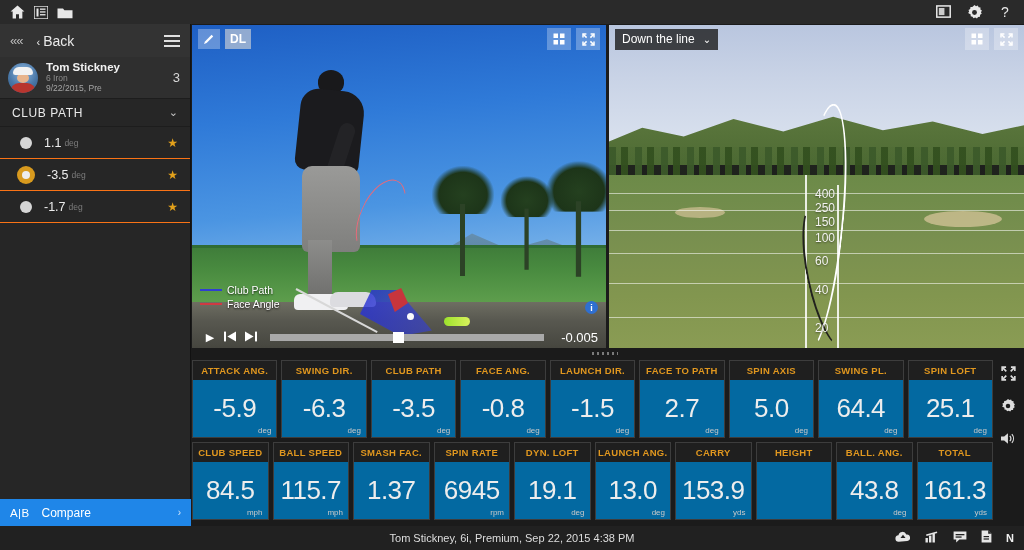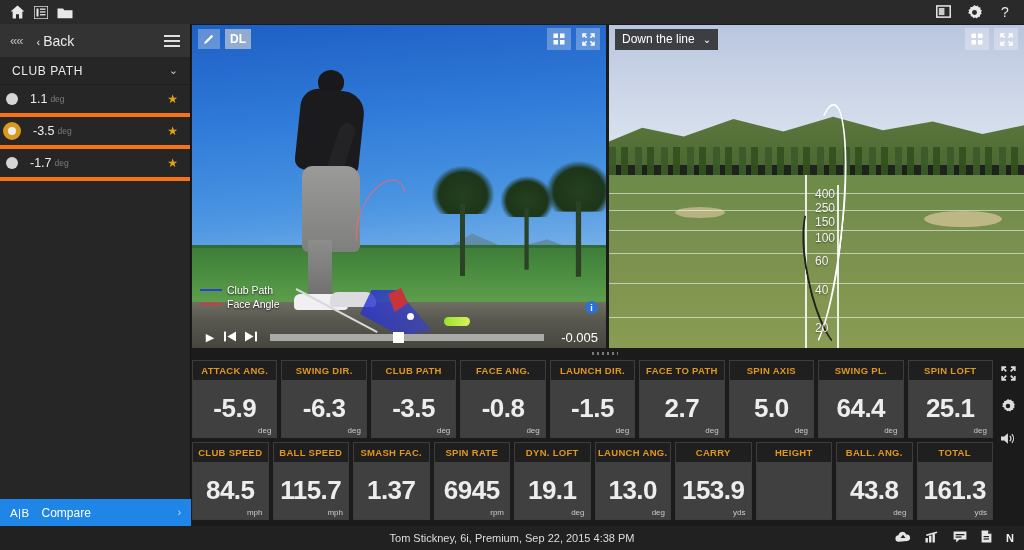--- a/index.html
+++ b/index.html
@@ -58,22 +58,22 @@
   .s-count { margin-left: auto; font-size: 13px; color: #d8d8d8; }
 
   .group-header {
     height: 28px; display: flex; align-items: center; padding: 0 12px;
     border-bottom: 1px solid #1d1d1d; background: #262626;
   }
   .group-header .gh-title { font-size: 12px; color: #eaeaea; letter-spacing: .6px; }
   .group-header .gh-chev { margin-left: auto; color: #c8c8c8; font-size: 11px; }
 
   .shot-row {
-    height: 32px; display: flex; align-items: center; padding: 0 12px 0 6px;
-    border-bottom: 4px solid #f97316;
+    height: 32px; display: flex; align-items: center; padding: 0 12px 0 20px;
+    border-bottom: 1px solid #f97316;
     justify-content: space-between;
   }
   .dot { width: 12px; height: 12px; border-radius: 50%; background: #d6d6d6; flex: 0 0 12px; }
   .dot.sel {
     width: 18px; height: 18px; flex: 0 0 18px; background: #d89a1e;
     display: flex; align-items: center; justify-content: center; margin-left: -3px;
   }
   .dot.sel::after { content:""; width: 8px; height: 8px; border-radius: 50%; background: #ededed; }
   .shot-val { margin-left: 12px; font-size: 12.5px; color: #ededed; }
   .shot-unit { font-size: 8.5px; color: #7c7c7c; margin-left: 3px; }
@@ -217,26 +217,26 @@
   .dist { position: absolute; font-size: 12px; color: #f3f3f0; text-shadow: 0 1px 2px rgba(0,0,0,.45); }
 
   
   .splitter { position: absolute; left: 192px; top: 348px; right: 0; height: 10px; background: #1b1b1b; }
   .splitter-left { position: absolute; left: 400px; top: 4px; width: 26px; height: 3px;
      background: repeating-linear-gradient(90deg,#7a7a7a 0 2px, transparent 2px 5px); }
 
   
   .metrics { position: absolute; left: 192px; top: 360px; width: 801px; height: 166px; }
   .m-row { display: flex; gap: 4px; margin-bottom: 4px; }
-  .m-cell { flex: 1; background: #404040; border: 1px solid #3d3d3d; height: 78px;
+  .m-cell { flex: 1; background: #0369a1; border: 1px solid #3d3d3d; height: 78px;
      display: flex; flex-direction: column; }
   .m-label { height: 19px; background: #1f1f1f; color: #e0971f; font-size: 9.5px;
      letter-spacing: .3px; display: flex; align-items: center; justify-content: center; font-weight: bold; }
   .m-body { flex: 1; position: relative; display: flex; align-items: center; justify-content: center; }
-  .m-value { font-size: 26px; color: #ededed; font-weight: 700; letter-spacing: -.5px; }
+  .m-value { font-size: 26px; color: #ededed; font-weight: 400; letter-spacing: -.5px; }
   .m-unit { position: absolute; right: 5px; bottom: 2px; font-size: 8px; color: #c9c9c9; }
 
   .side-tools { position: absolute; right: 2px; top: 360px; width: 28px; height: 100px;
      display: flex; flex-direction: column; align-items: center; gap: 14px; padding-top: 6px; color: #dcdcdc; }
 
   
   .statusbar { position: absolute; left: 0; bottom: 0; width: 1024px; height: 24px;
      background: #212121; display: flex; align-items: center; }
   .status-text { margin: 0 auto; font-size: 11px; color: #dedede; }
   .status-icons { position: absolute; right: 10px; display: flex; align-items: center; gap: 14px; color: #e6e6e6; }
@@ -293,20 +293,33 @@
       <span class="back-label">
         <span class="car">‹</span><span>Back</span>
       </span>
       <span class="hamburger">
           <i></i>
           <i></i>
           <i></i>
         </span>
     </div>
 
+    <div class="session">
+      <span class="avatar">
+        <span class="body"></span>
+          <span class="face"></span>
+          <span class="cap"></span>
+      </span>
+      <span class="session-text">
+        <div class="s-name">Tom Stickney</div>
+        <div class="s-club">6 Iron</div>
+        <div class="s-date">9/22/2015, Pre</div>
+      </span>
+      <span class="s-count">3</span>
+    </div>
 
     <div class="group-header">
       <span class="gh-title">CLUB PATH</span>
       <span class="gh-chev">⌄</span>
     </div>
 
     <div class="shot-row">
       <span class="dot"></span>
       <span class="shot-val">1.1</span>
       <span class="shot-unit">deg</span>

